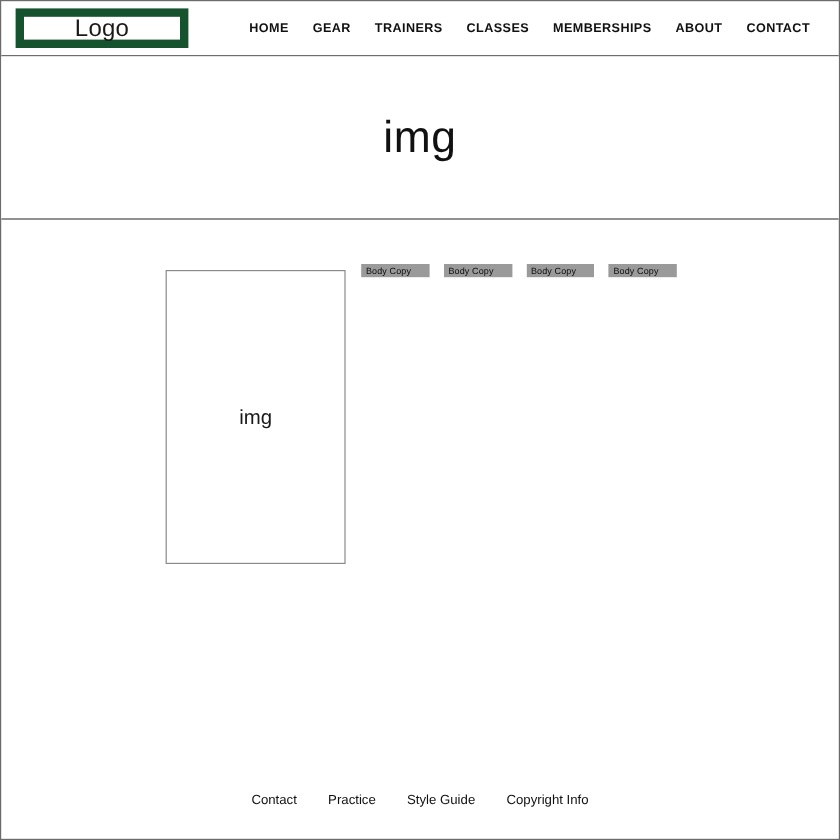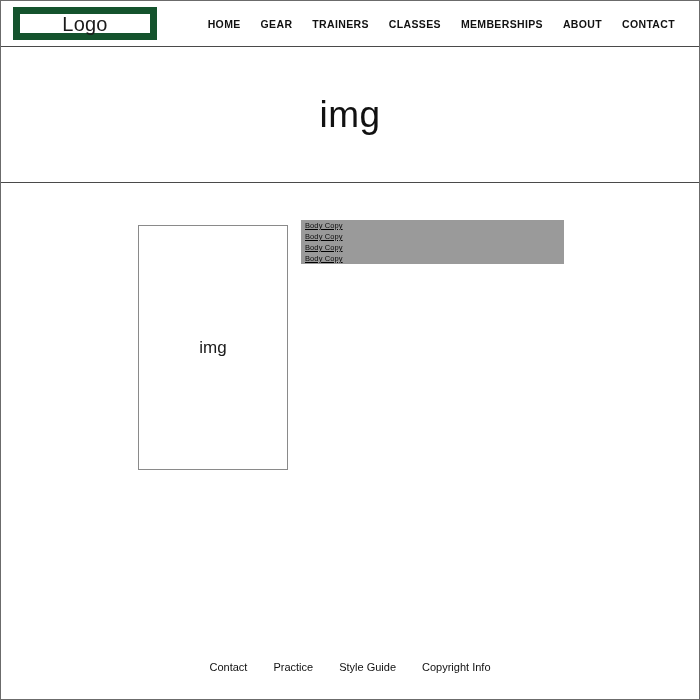--- a/index.html
+++ b/index.html
@@ -133,23 +133,22 @@
     font-size: 25px;
     color: #111111;
     line-height: 1;
     margin: 0 0 14px 0;
     font-weight: normal;
     letter-spacing: 0.2px;
   }
 
   .body-bars {
     display: flex;
-    flex-direction: column;
-    gap: 0;
-    text-decoration: underline;
+    flex-direction: row;
+    gap: 12px;
   }
   .body-bar {
     width: 263px;
     height: 11px;
     background: #9a9a9a;
     display: flex;
     align-items: center;
     box-sizing: border-box;
   }
   .body-bar .bar-label {

